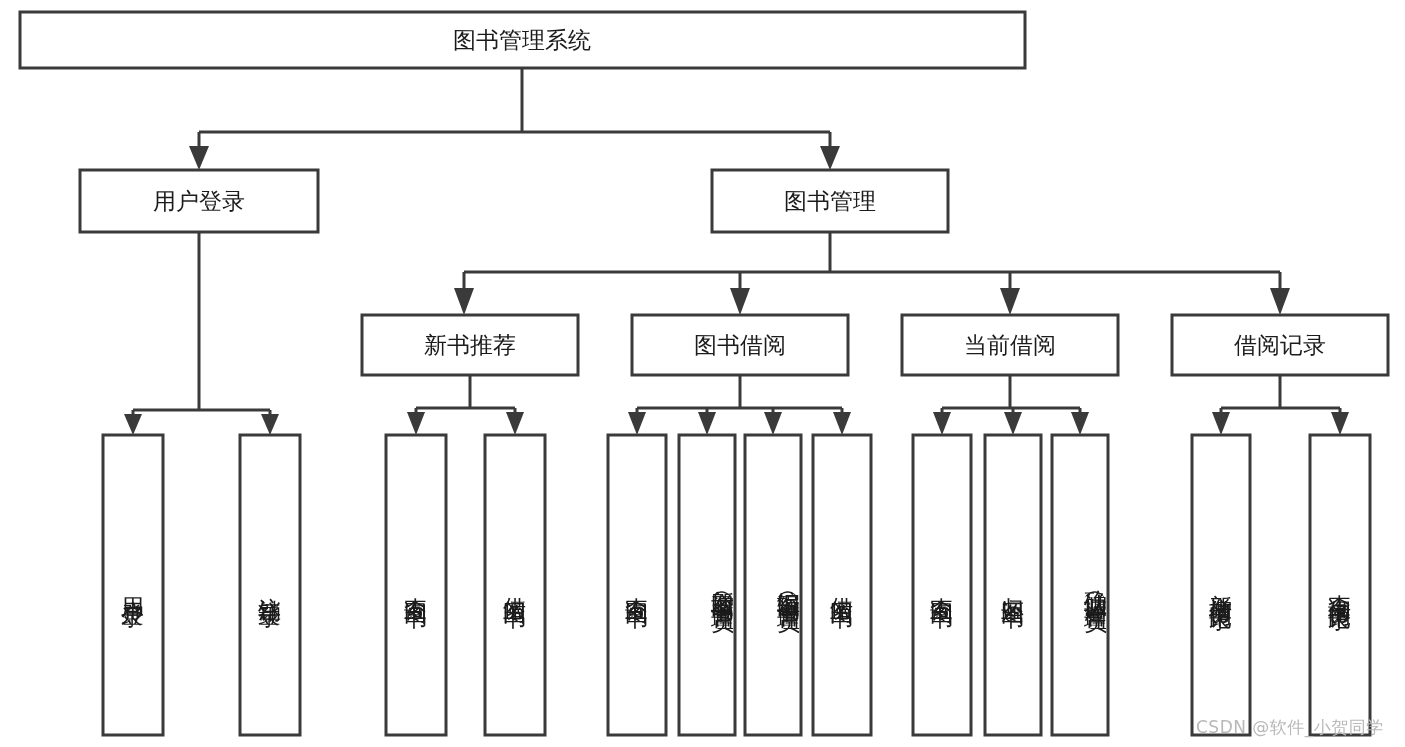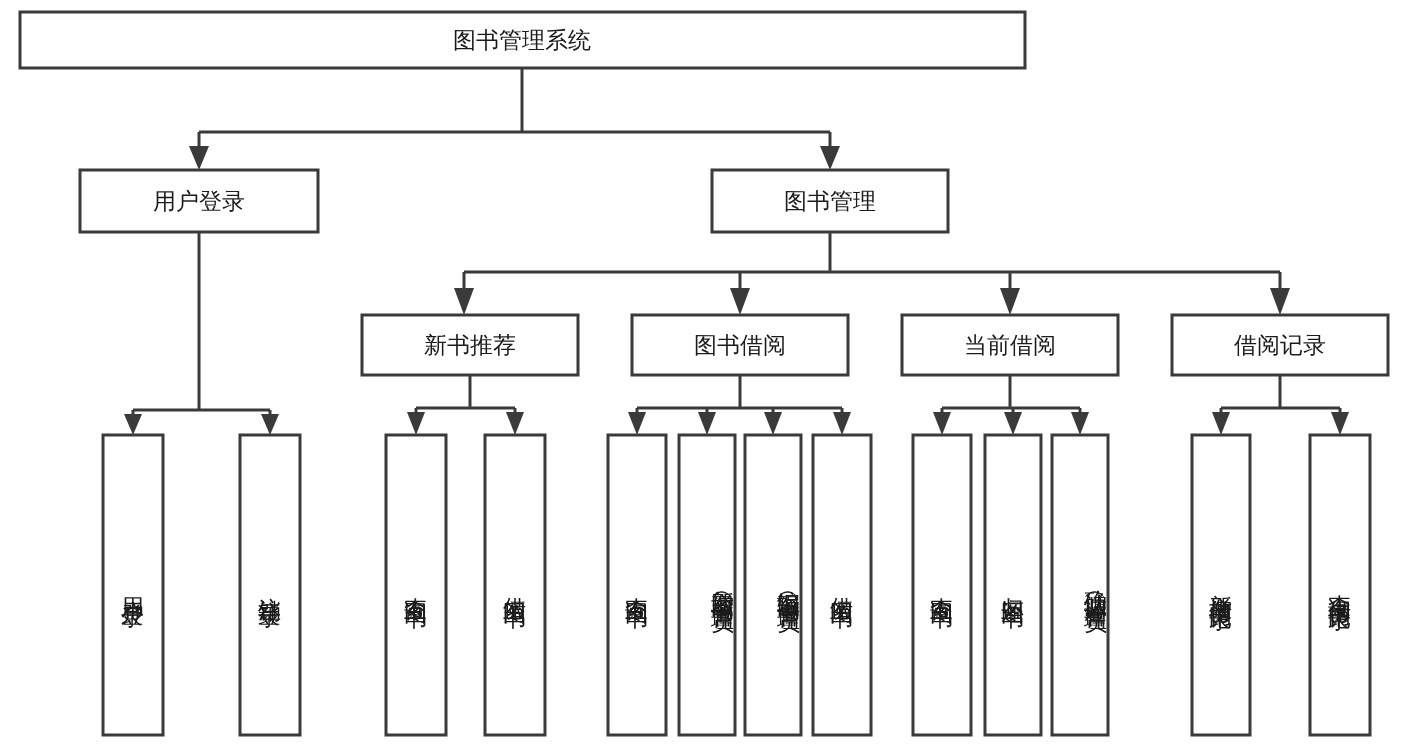--- a/index.html
+++ b/index.html
@@ -214,14 +214,15 @@
   <div class="leaf-label" style="left:608px;  top:435px; width:58px; height:300px;">查询图书</div>
   <div class="leaf-label" style="left:679px;  top:440px; width:56px; height:290px; align-items:flex-start;">新增图书（管理员）</div>
   <div class="leaf-label" style="left:745px;  top:440px; width:56px; height:290px; align-items:flex-start;">编辑图书（管理员）</div>
   <div class="leaf-label" style="left:813px;  top:435px; width:58px; height:300px;">借阅图书</div>
   <div class="leaf-label" style="left:913px;  top:435px; width:58px; height:300px;">查询图书</div>
   <div class="leaf-label" style="left:985px;  top:435px; width:56px; height:300px;">归还图书</div>
   <div class="leaf-label" style="left:1052px; top:440px; width:56px; height:290px; align-items:flex-start;">确认归还（管理员）</div>
   <div class="leaf-label" style="left:1192px; top:435px; width:58px; height:300px;">新增借阅记录</div>
   <div class="leaf-label" style="left:1310px; top:435px; width:60px; height:300px;">查询借阅记录</div>
 
+  <div class="watermark" style="left:1196px; top:716px;">CSDN @软件_小贺同学</div>
 
 </div>
 
 </body></html>

